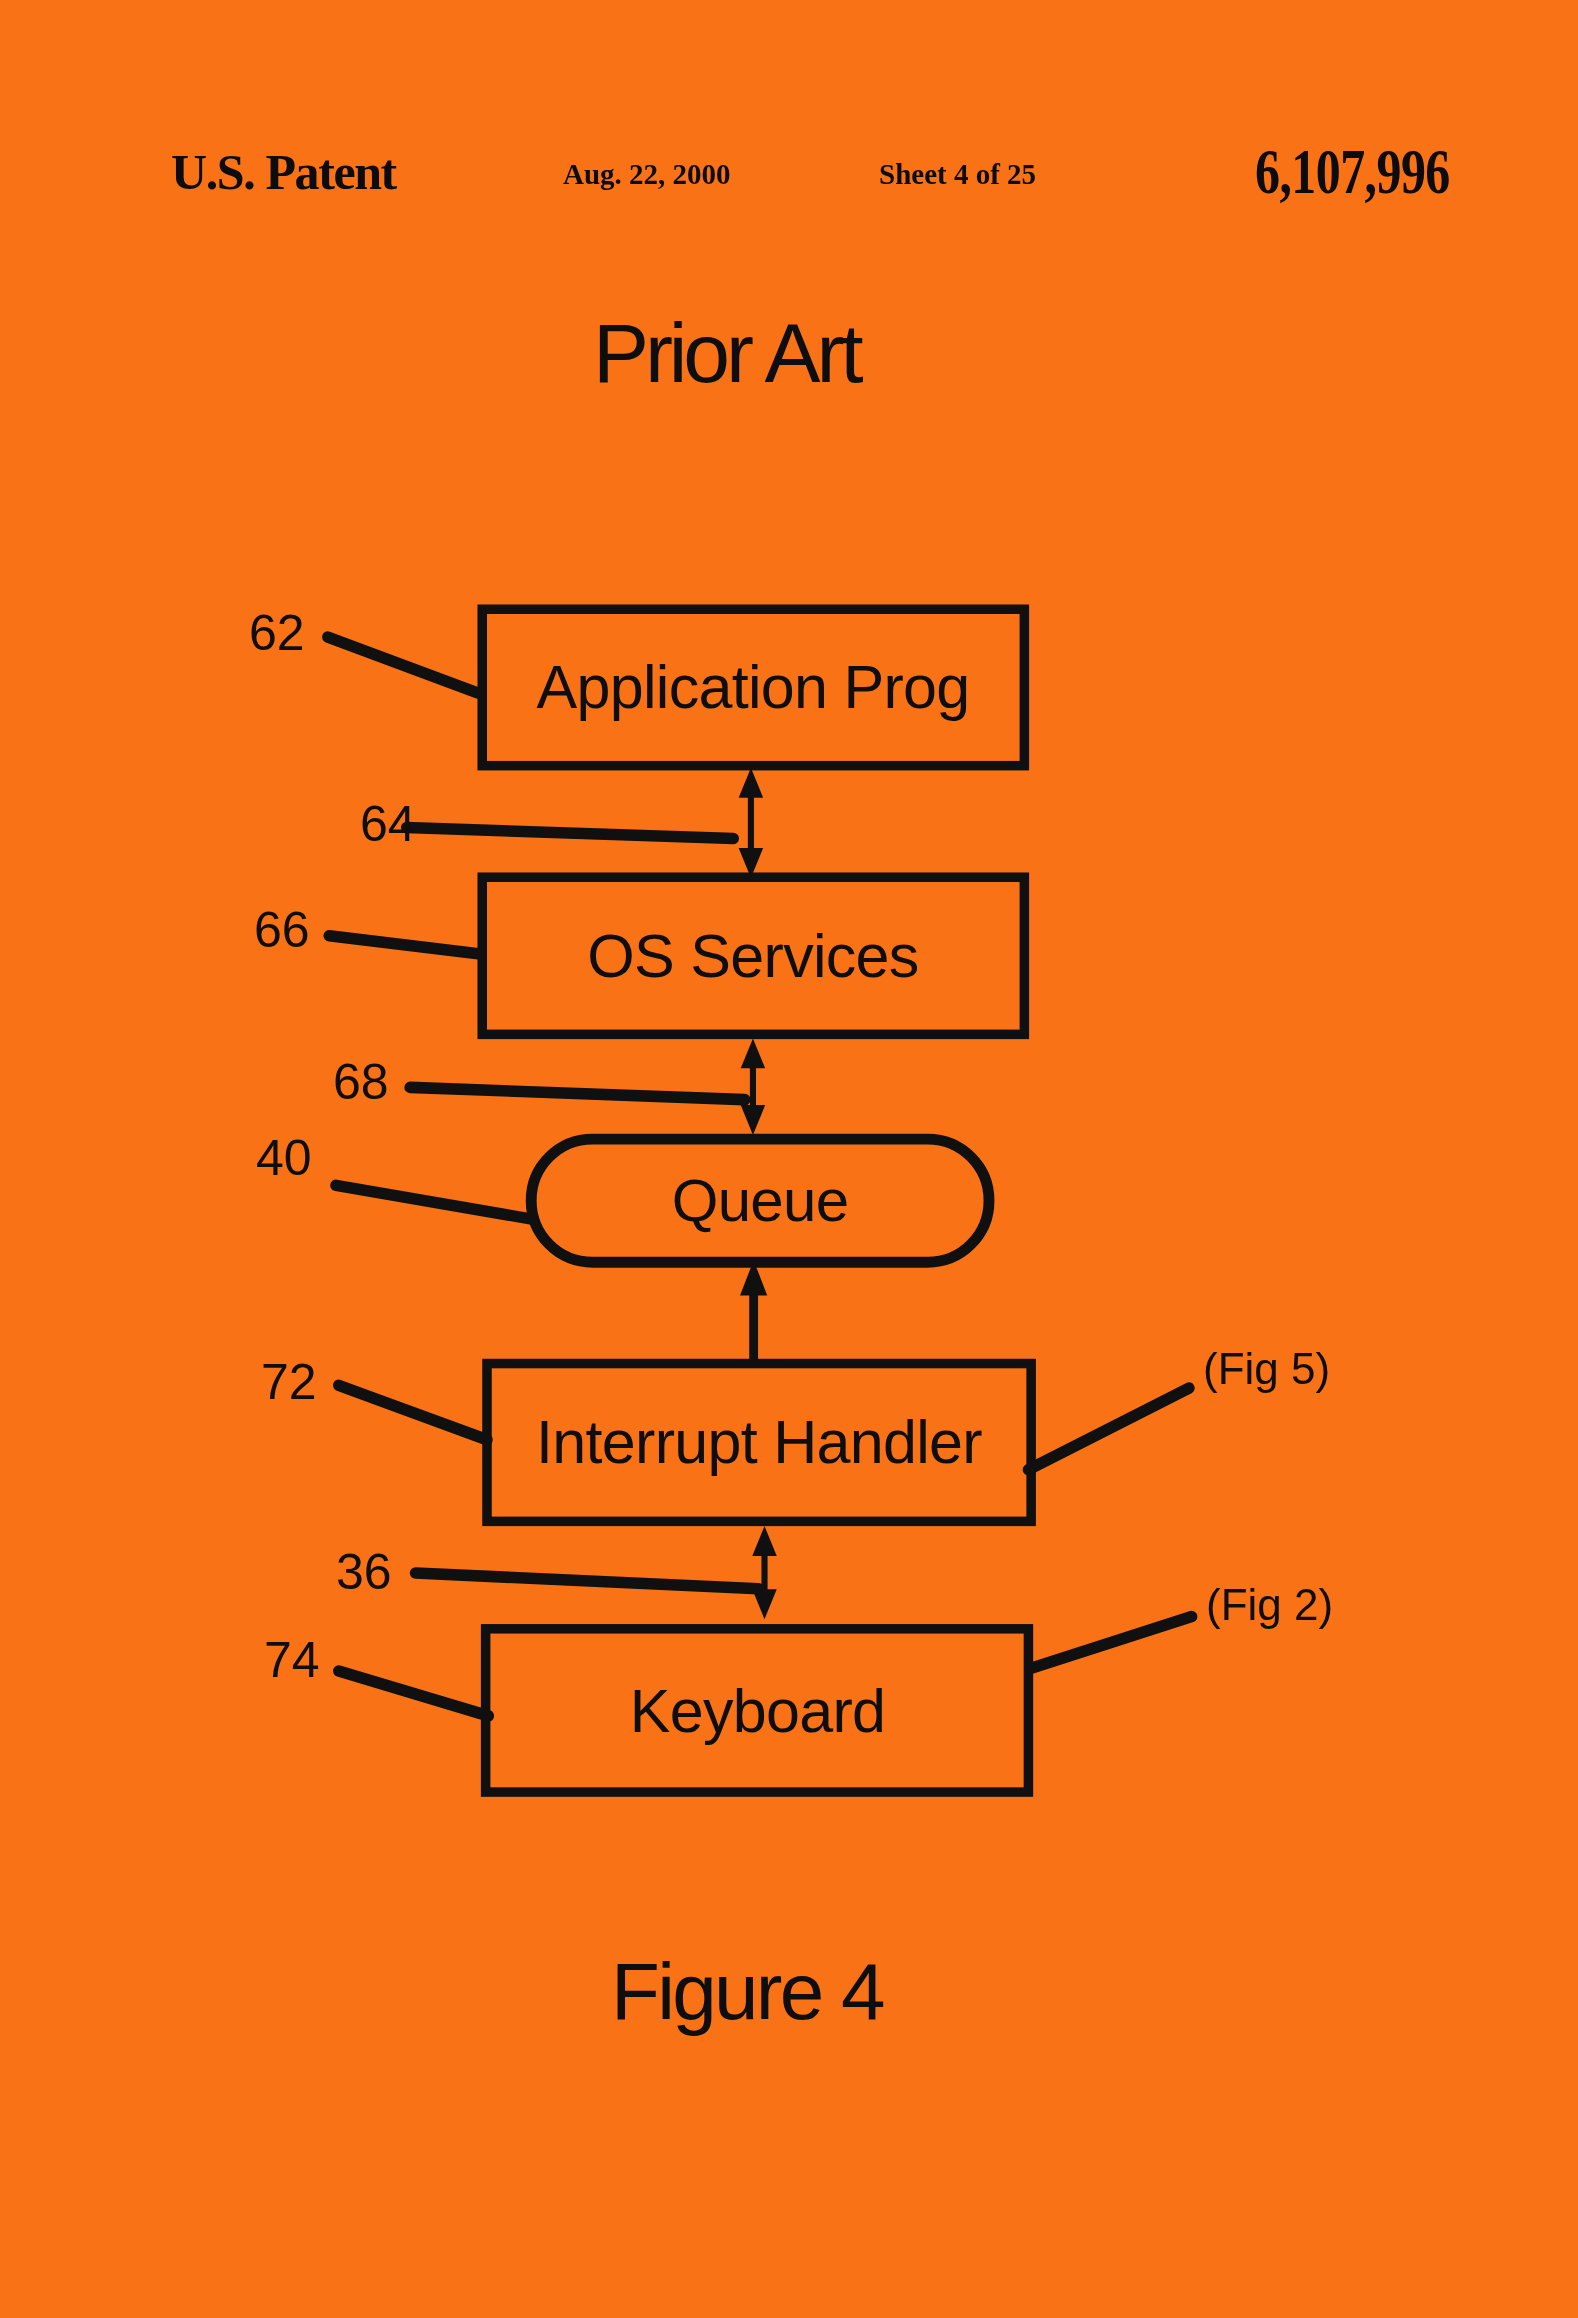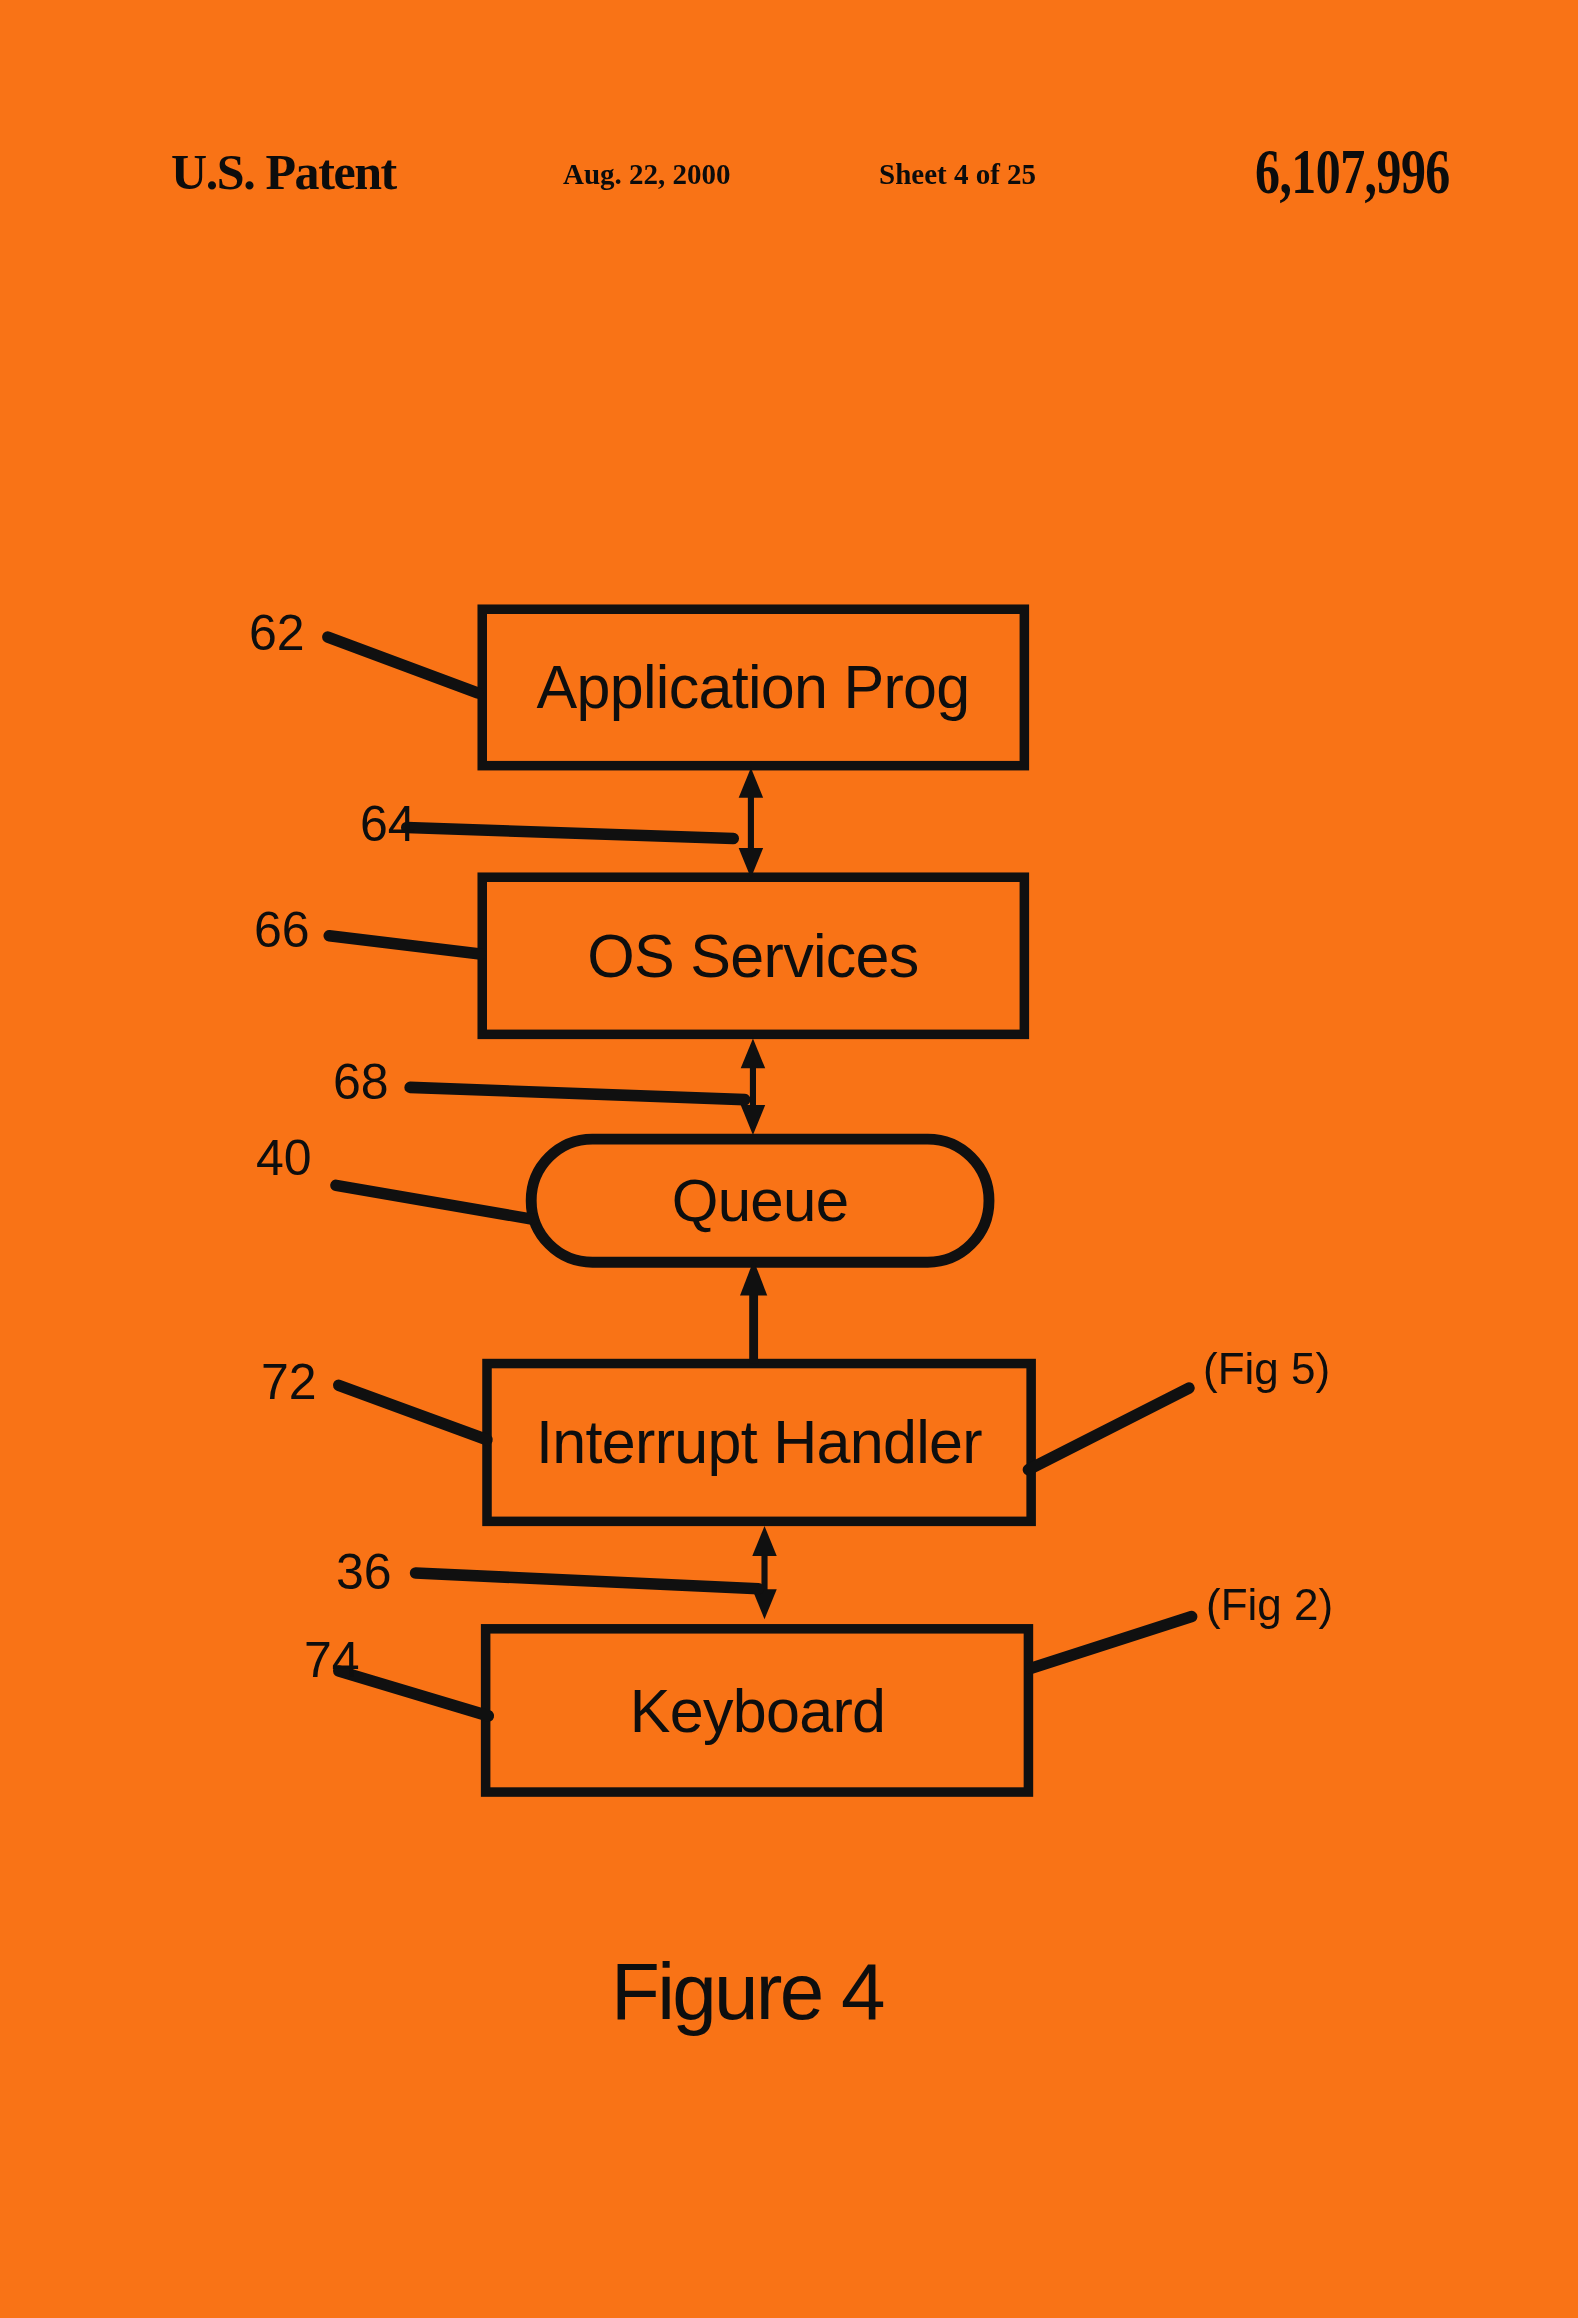--- a/index.html
+++ b/index.html
@@ -35,35 +35,36 @@
   .nl-kbd{left:486px;top:1629px;width:543px;height:163px;}
   
   .ref{font-size:50px;color:#0e0e0e;}
   .r62{left:249px;top:604px;}
   .r64{left:328px;top:795px;margin-left:32px;}
   .r66{left:254px;top:901px;}
   .r68{left:333px;top:1053px;}
   .r70{left:256px;top:1129px;}
   .r72{left:261px;top:1353px;}
   .r36{left:336px;top:1543px;}
-  .r74{left:264px;top:1631px;margin-left:40px;}
+  .r74{left:264px;top:1631px;}
   .fig{font-size:44px;color:#0e0e0e;}
   .rfig5{left:1203px;top:1344px;}
   .rfig2{left:1206px;top:1580px;}
 </style>
 </head>
 <body>
 
 <div class="page">
 
   <div class="abs hdr hdr-patent">U.S. Patent</div>
   <div class="abs hdr hdr-date">Aug. 22, 2000</div>
   <div class="abs hdr hdr-sheet">Sheet 4 of 25</div>
   <div class="abs hdr hdr-number">6,107,996</div>
 
+  <div class="abs title">Prior Art</div>
 
   <svg class="lines" viewBox="0 0 2320 3408" fill="none" stroke="#101010">
 
     <rect x="709" y="895" width="797" height="230" stroke-width="14"></rect>
     <rect x="709" y="1289" width="797" height="231" stroke-width="14"></rect>
     <rect x="781" y="1674" width="673" height="181" rx="90" stroke-width="16"></rect>
     <rect x="716" y="2004" width="800" height="232" stroke-width="14"></rect>
     <rect x="714" y="2394" width="798" height="240" stroke-width="14"></rect>
 
     <g>

